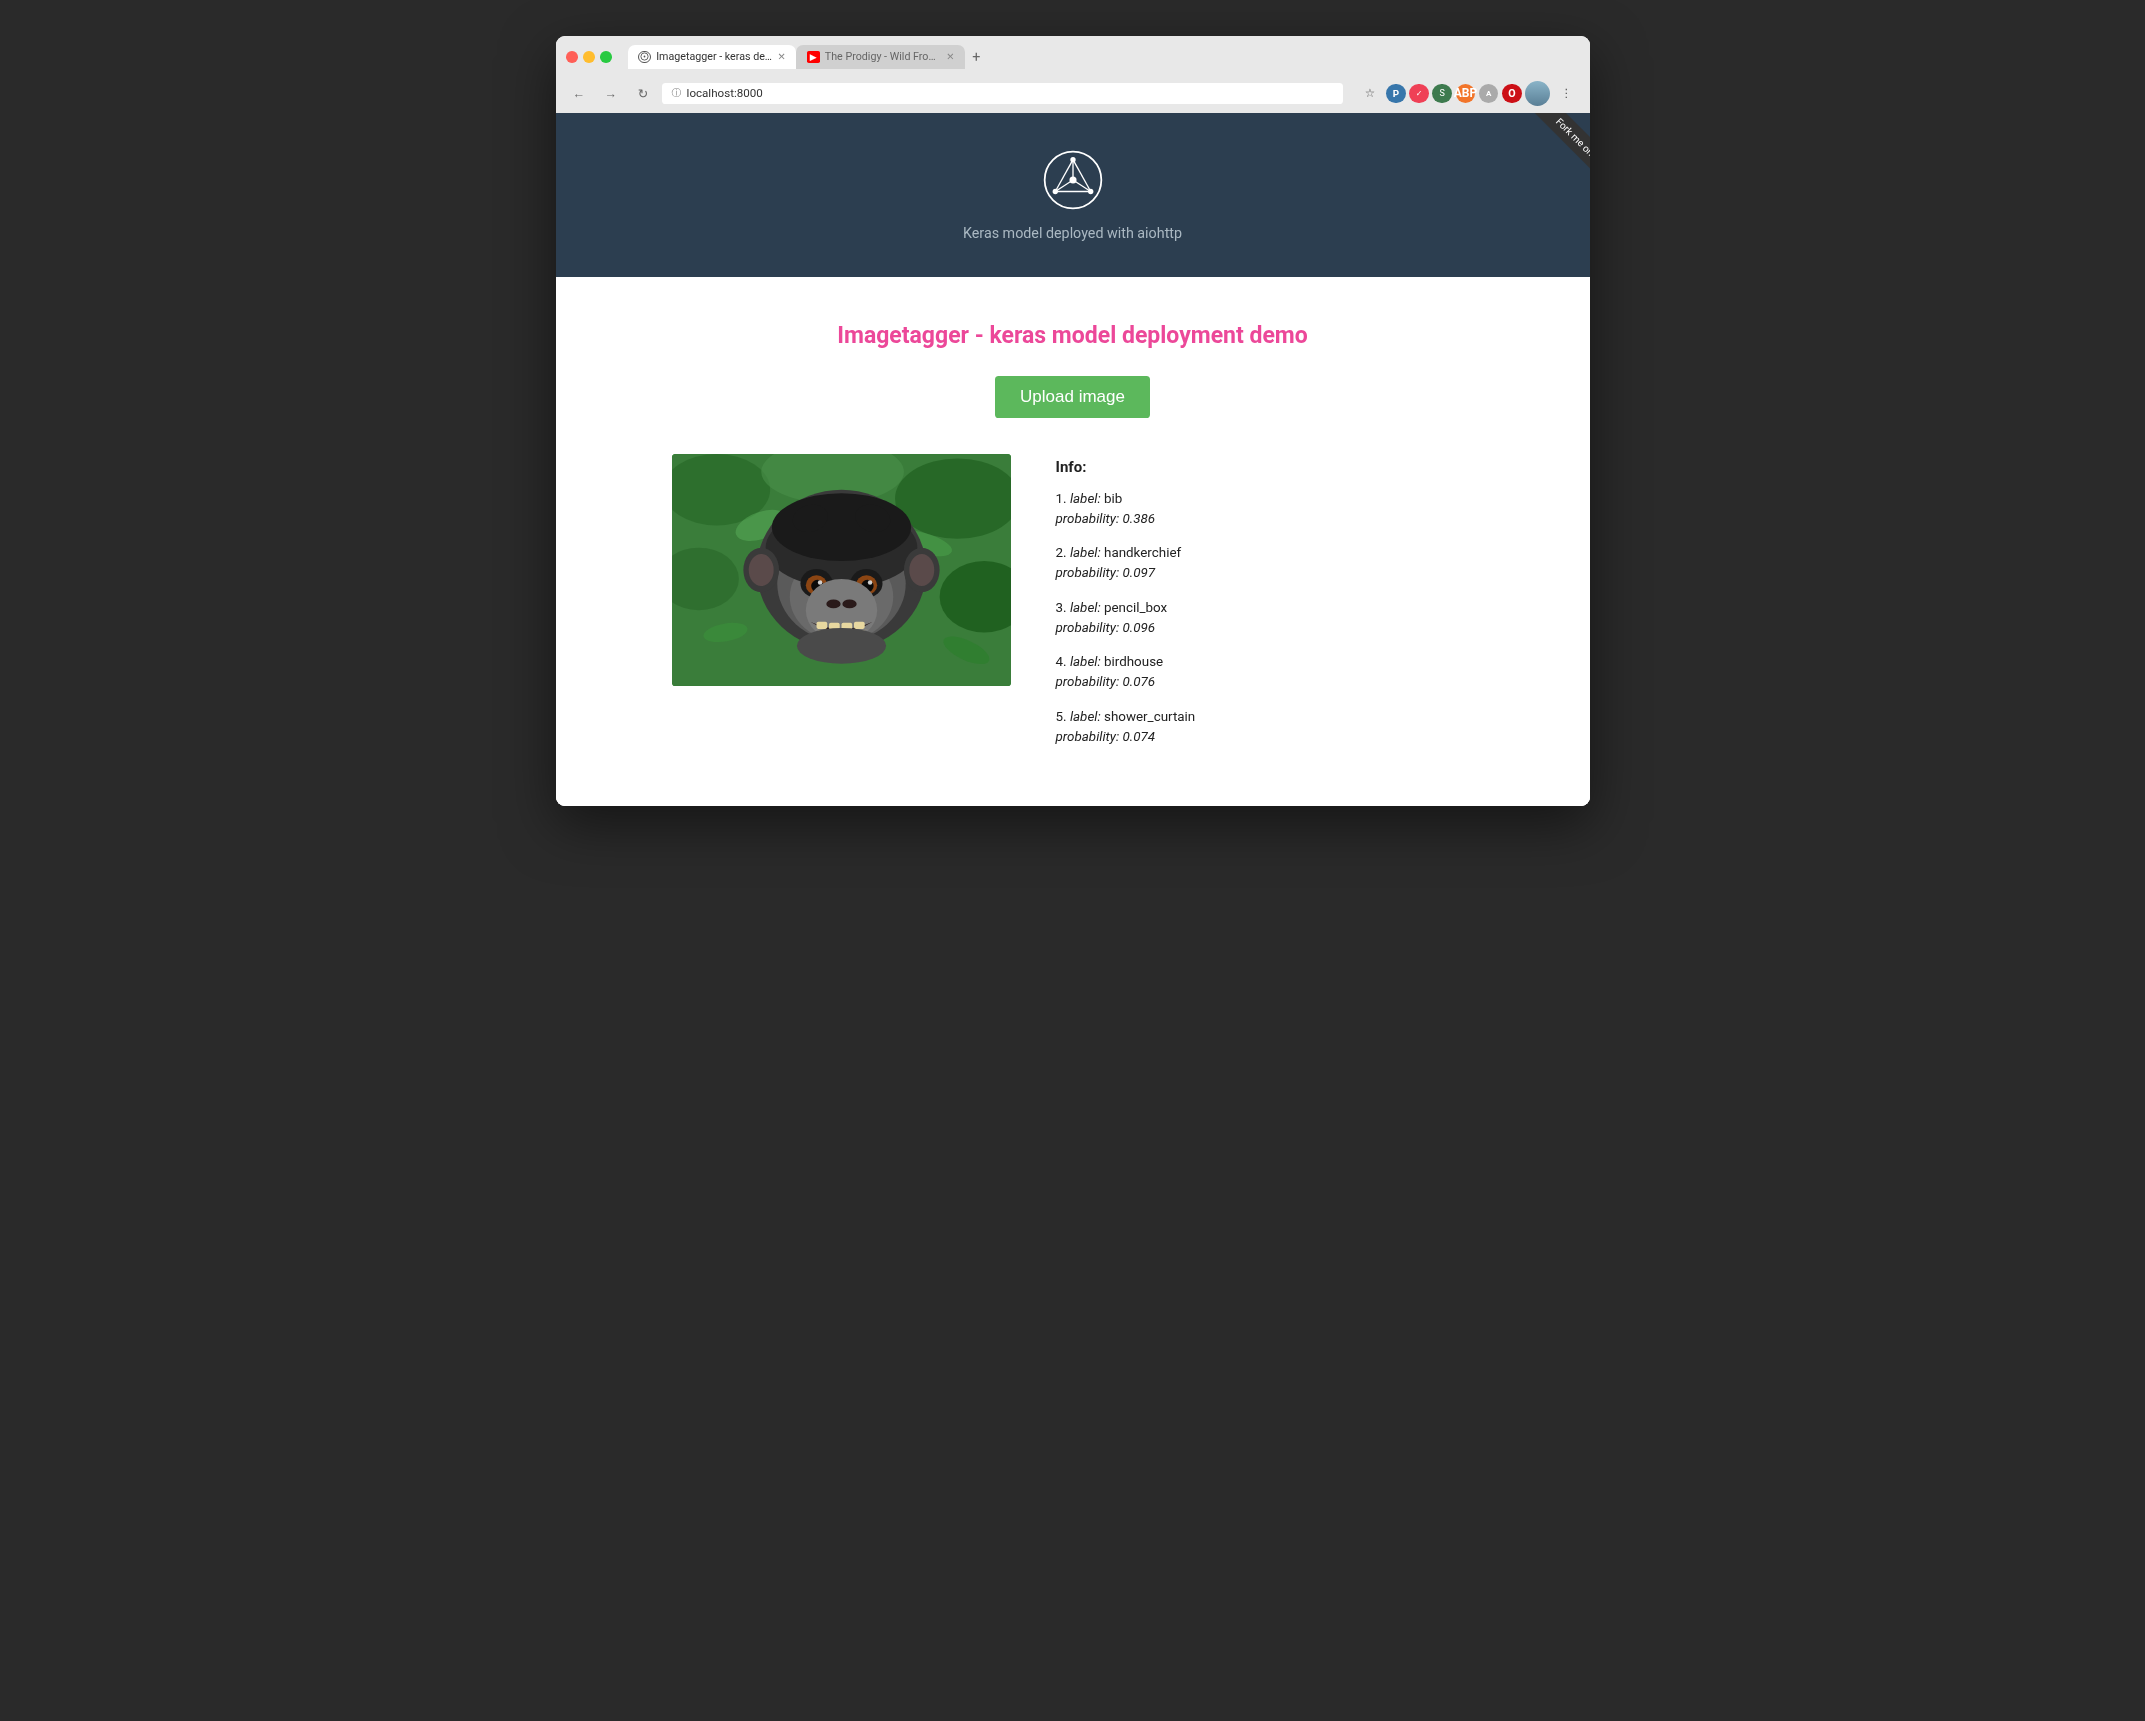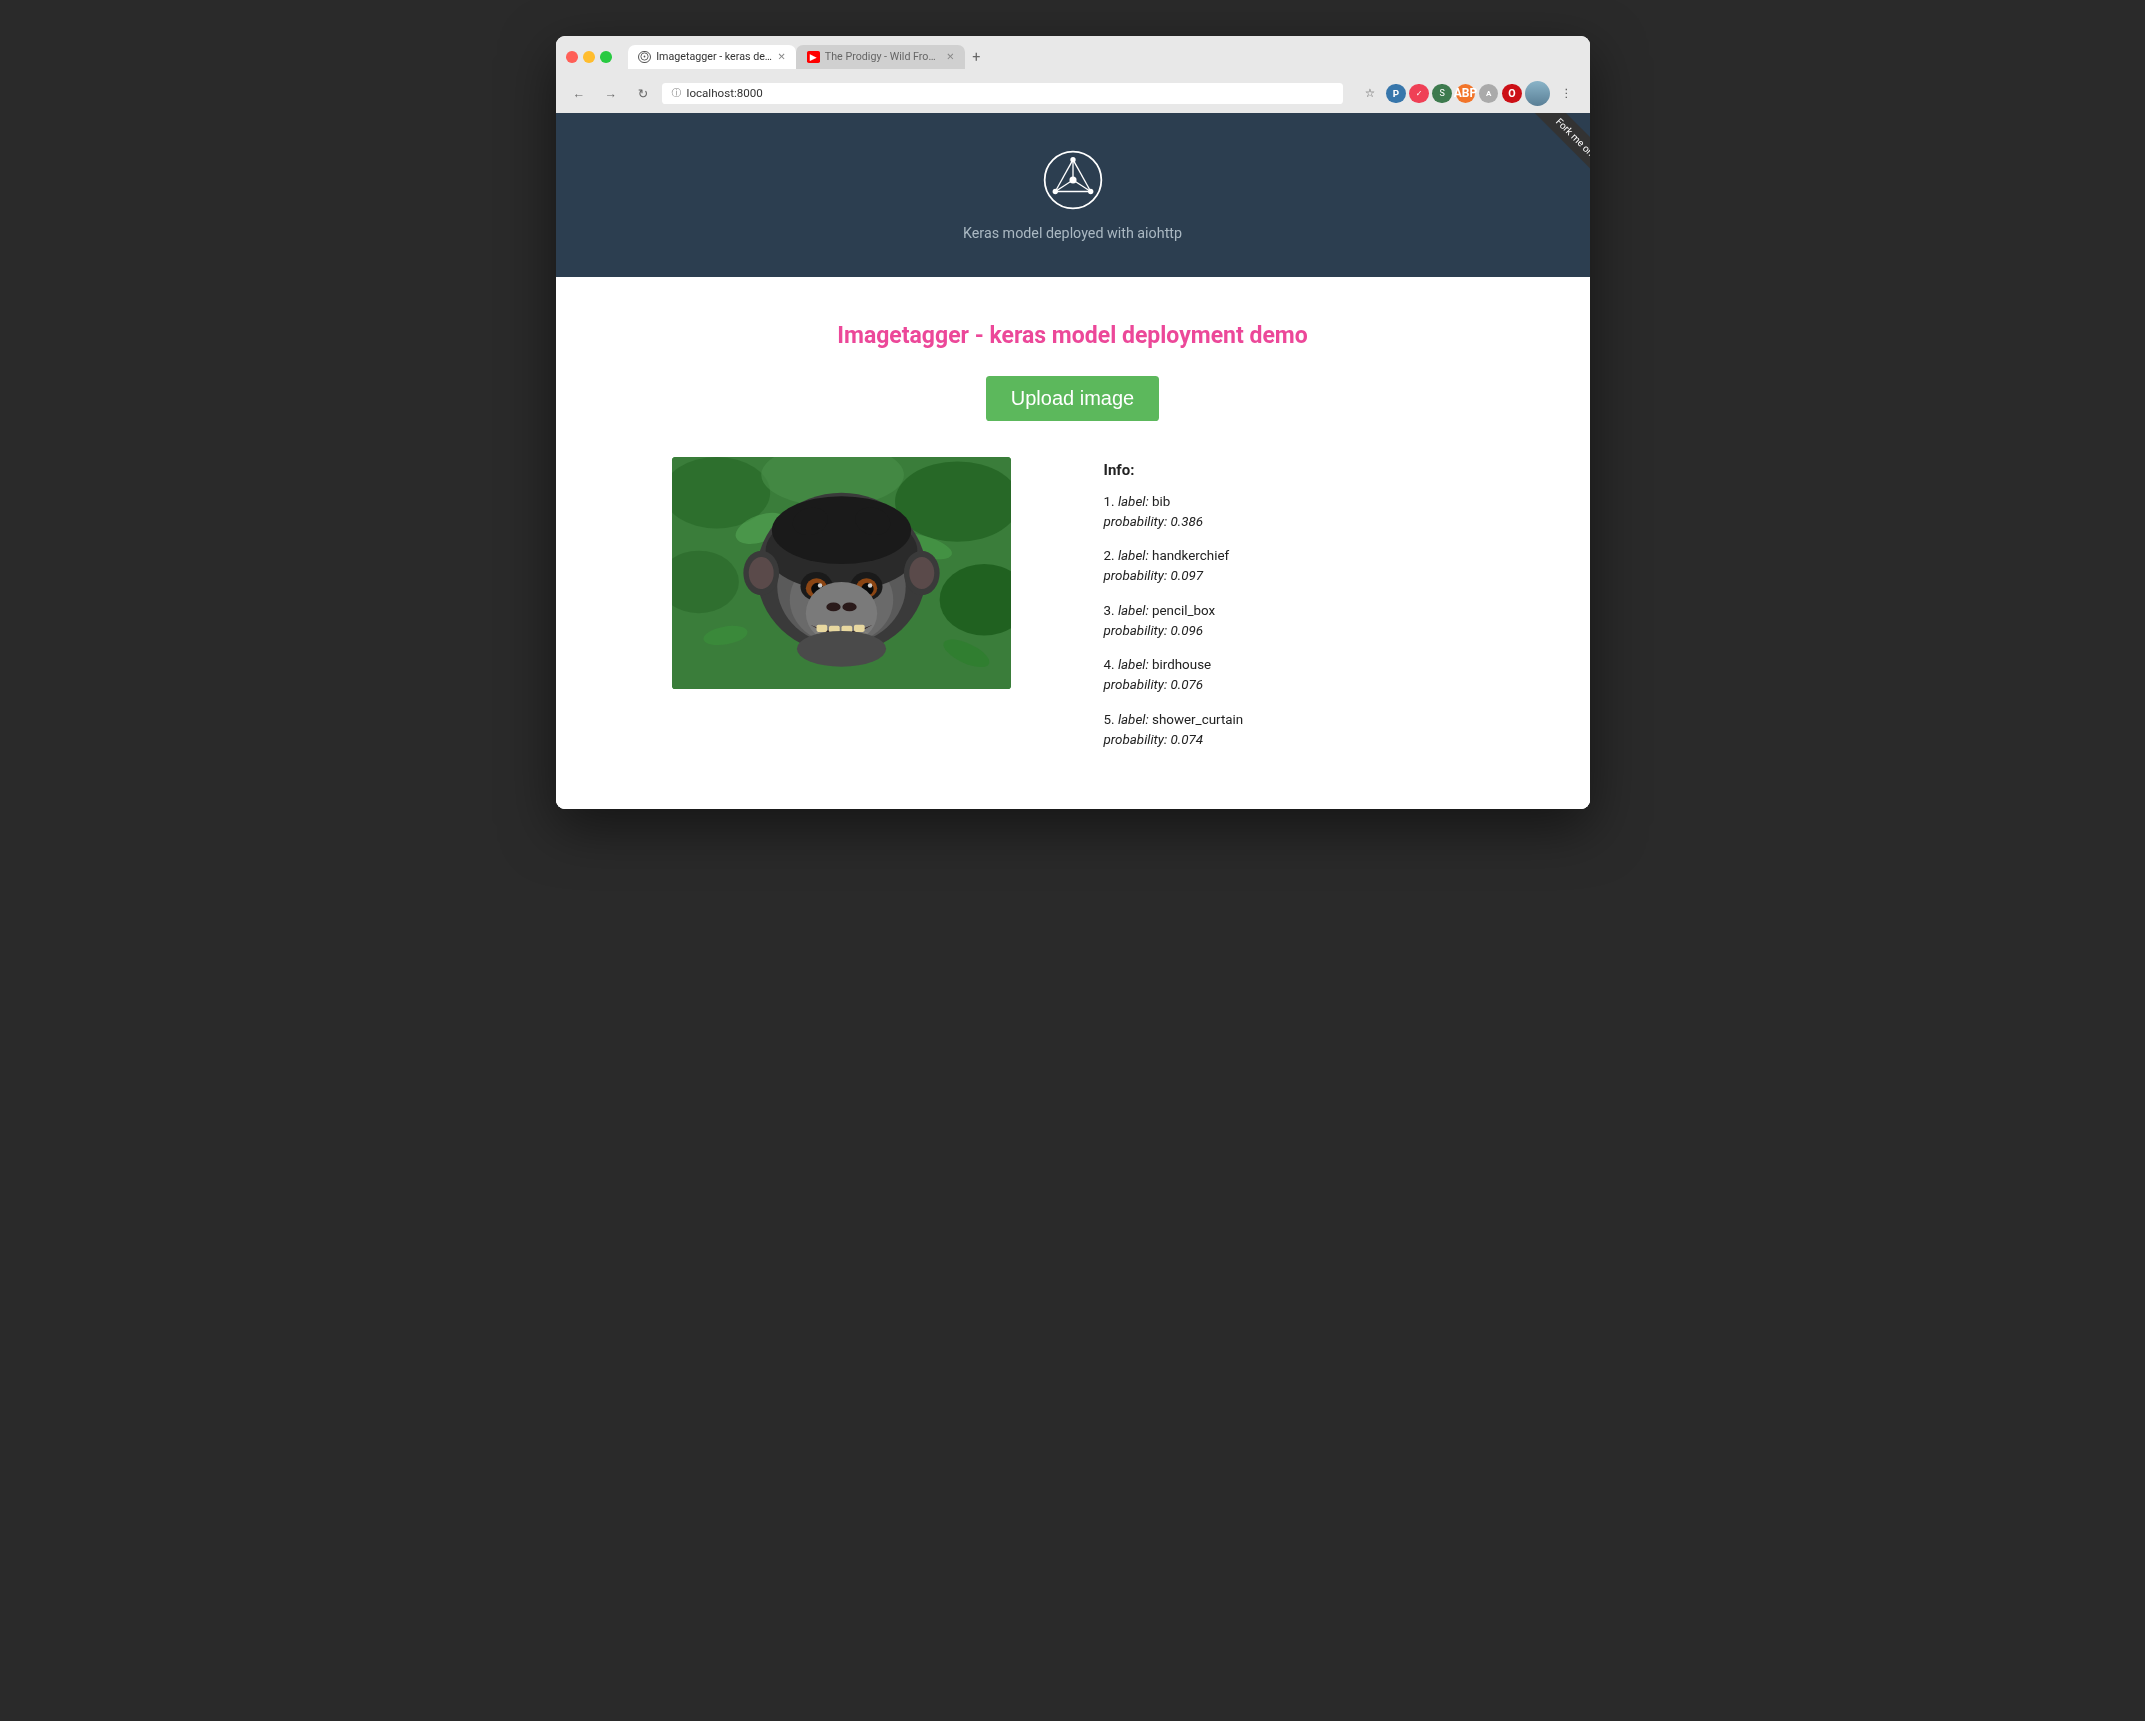--- a/index.html
+++ b/index.html
@@ -241,21 +241,21 @@
       text-align: center;
       margin-bottom: 36px;
     }
 
     .upload-btn {
       background: #5cb85c;
       color: #fff;
       border: none;
       padding: 10.7px 25px;
       border-radius: 3.6px;
-      font-size: 20px;
+      font-size: 17px;
       cursor: pointer;
       font-weight: 500;
     }
 
     .result-section {
       display: flex;
       gap: 45px;
       align-items: flex-start;
       max-width: 802px;
       margin: 0 auto;
@@ -266,21 +266,20 @@
       height: 232px;
       border-radius: 3.6px;
       overflow: hidden;
       flex-shrink: 0;
       background: #228b22;
     }
 
     .result-info {
       flex: 1;
       padding-top: 4.5px;
-      margin-left: 48px;
     }
 
     .info-heading {
       font-size: 15px;
       font-weight: 700;
       color: #222;
       margin-bottom: 12.5px;
     }
 
     .prediction-item {

